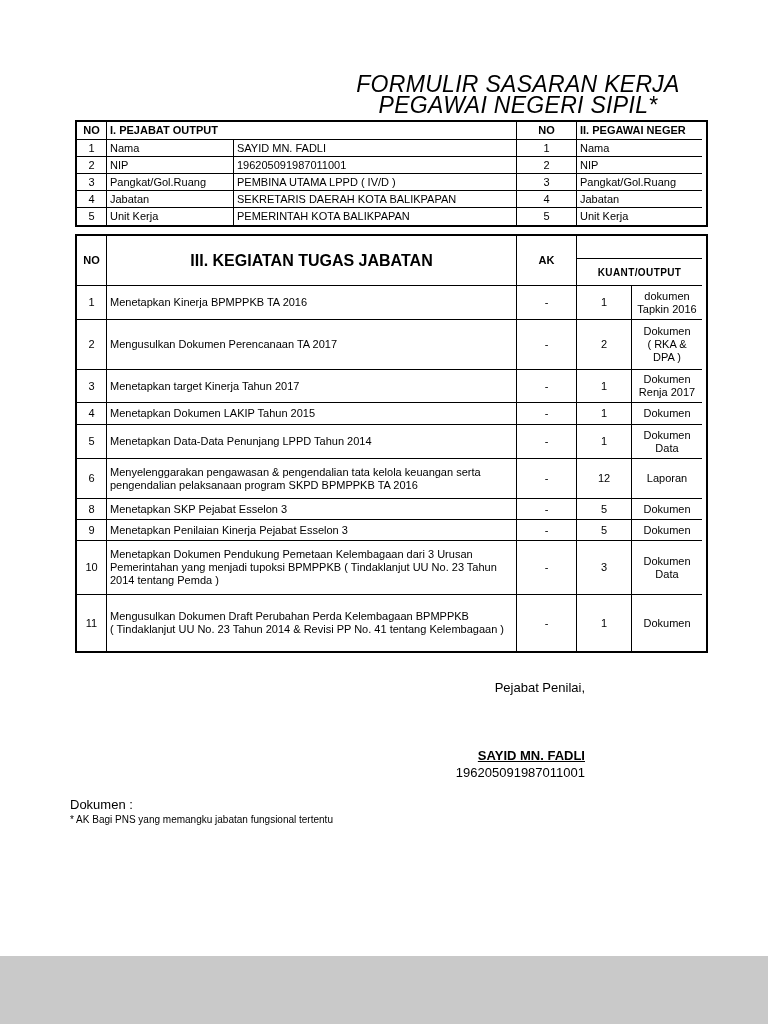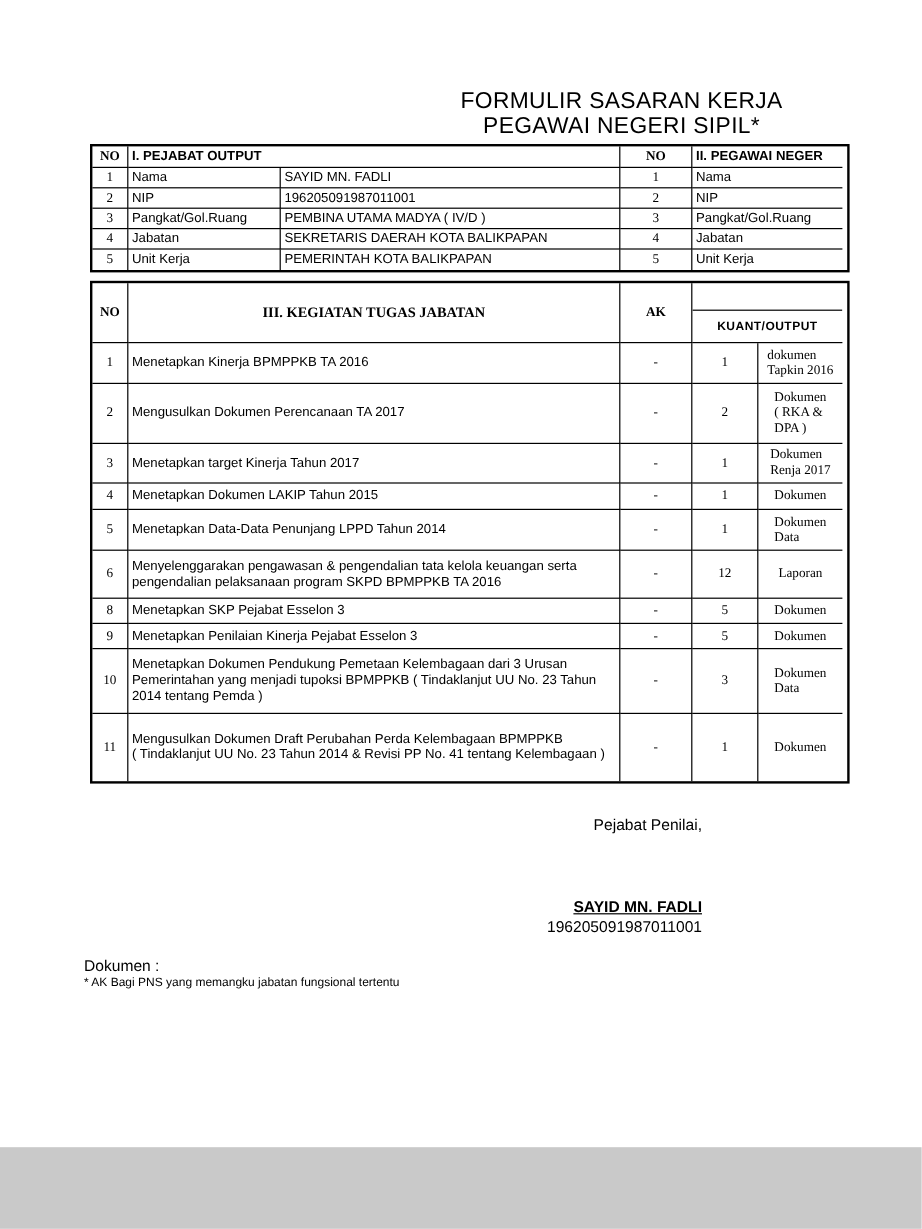--- a/index.html
+++ b/index.html
@@ -8,45 +8,45 @@
     background:#ffffff;
     font-family:"Liberation Sans", sans-serif;
     color:#000;
     position:relative;
     overflow:hidden;
   }
   .page { position:absolute; inset:0; background:#fff; }
 
   .title {
     position:absolute; top:74px; left:268px; width:500px;
-    text-align:center; font-size:19px; line-height:21px; letter-spacing:0.3px;
+    text-align:center; font-size:23px; line-height:21px; letter-spacing:0.3px;font-style:italic;
   }
 
   .tbl {
     position:absolute; left:75px; width:629px;
     border:2px solid #000; background:#fff;
     font-size:11px; line-height:13px;
   }
   .trow { display:grid; }
   .g1h { grid-template-columns:30px 410px 60px 125px; }
   .g1d { grid-template-columns:30px 127px 283px 60px 125px; }
   .g2h { grid-template-columns:30px 410px 60px 125px; }
   .g2d { grid-template-columns:30px 410px 60px 55px 70px; }
 
   .c {
     border-right:1px solid #000; border-bottom:1px solid #000;
     overflow:hidden; display:flex; align-items:center;
   }
   .c.last { border-right:0; }
   .tbl .trow:last-child .c { border-bottom:0; }
-  .c.center { justify-content:center; text-align:left;font-family:Liberation Serif, serif; }
+  .c.center { justify-content:center; text-align:center; }
   .c.left { padding:0 3px; }
   .b { font-weight:bold; }
 
-  .tasktitle { font-size:12px; }
+  .tasktitle { font-size:16px; }
   .task { white-space:pre-line; padding:0 4px; }
   .out { white-space:pre-line; text-align:center; }
 
   .kuantcell { display:flex; flex-direction:column; align-items:stretch; padding:0; }
   .kuantspacer { flex:1; }
   .kuantbox {
     border-top:1px solid #000; height:26px;
     display:flex; align-items:center; justify-content:center;
     font-size:10px; font-weight:bold; letter-spacing:0.4px;
   }
@@ -91,21 +91,21 @@
     <div class="trow g1d" style="height:17px">
       <div class="c center">2</div>
       <div class="c left">NIP</div>
       <div class="c left">196205091987011001</div>
       <div class="c center">2</div>
       <div class="c left last">NIP</div>
     </div>
     <div class="trow g1d" style="height:17px">
       <div class="c center">3</div>
       <div class="c left">Pangkat/Gol.Ruang</div>
-      <div class="c left">PEMBINA UTAMA MADYA ( IV/D )</div>
+      <div class="c left">PEMBINA UTAMA LPPD ( IV/D )</div>
       <div class="c center">3</div>
       <div class="c left last">Pangkat/Gol.Ruang</div>
     </div>
     <div class="trow g1d" style="height:17px">
       <div class="c center">4</div>
       <div class="c left">Jabatan</div>
       <div class="c left">SEKRETARIS DAERAH KOTA BALIKPAPAN</div>
       <div class="c center">4</div>
       <div class="c left last">Jabatan</div>
     </div>

